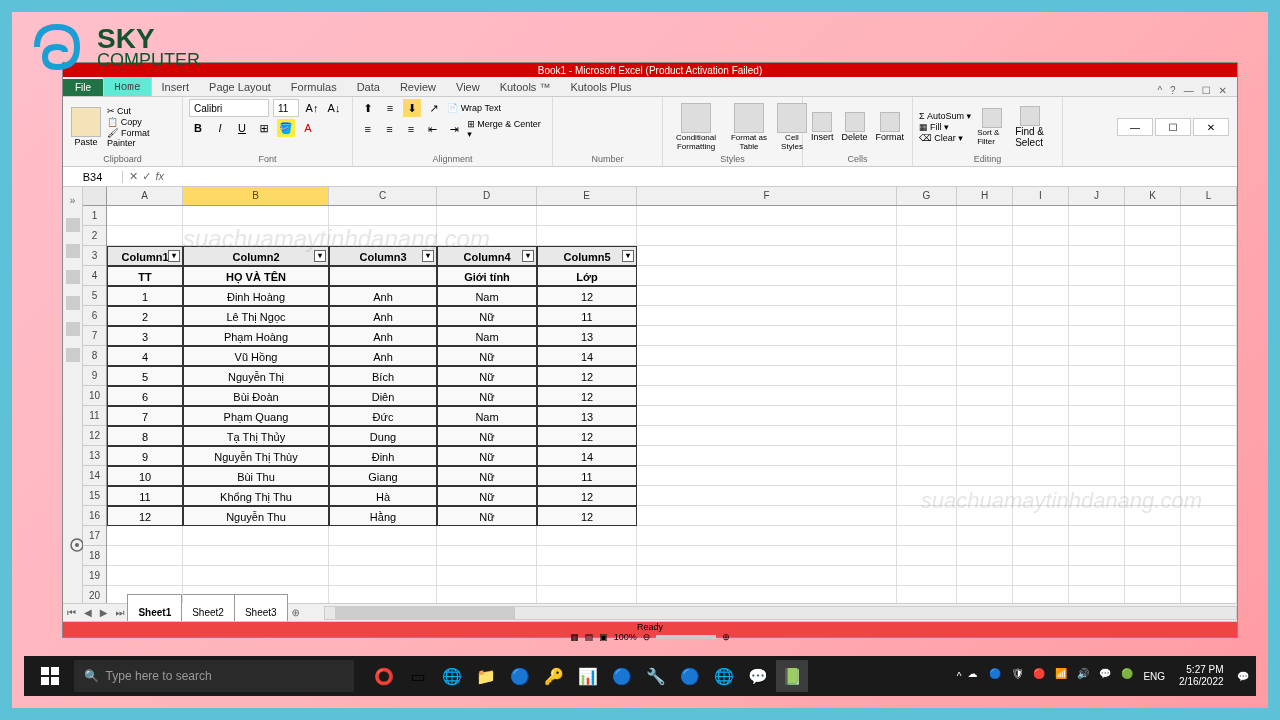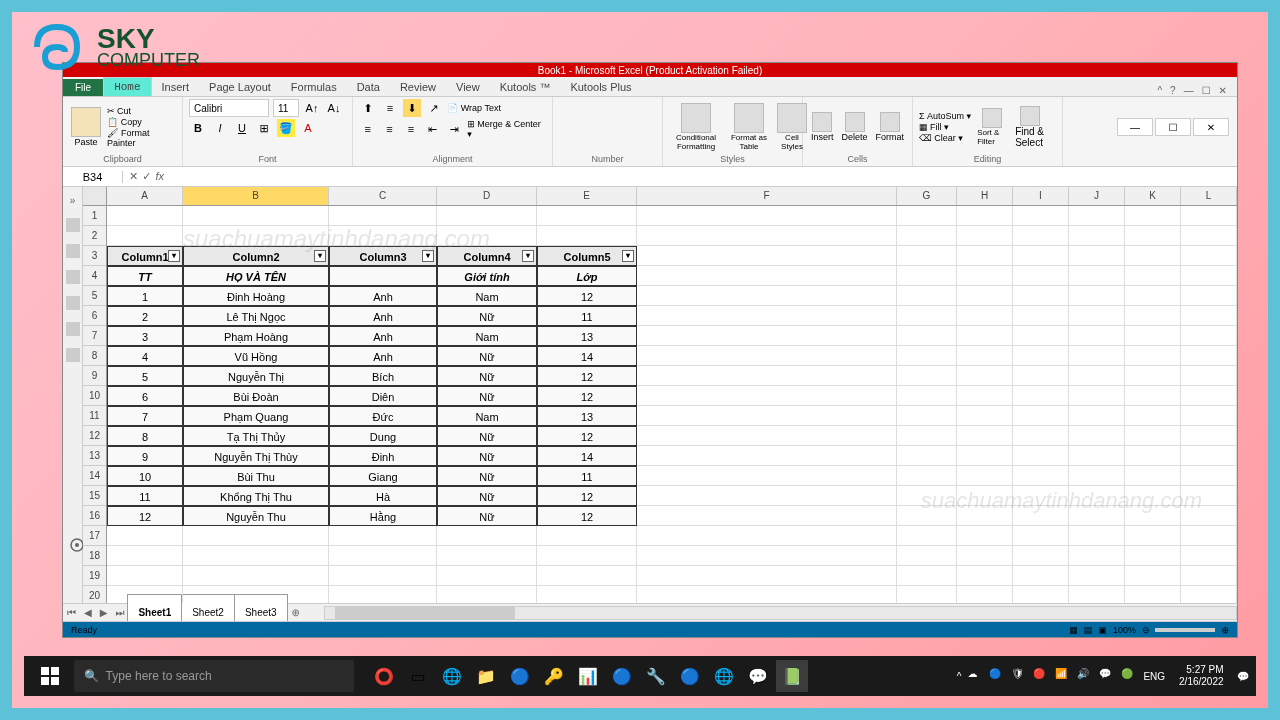--- a/index.html
+++ b/index.html
@@ -47,28 +47,28 @@
 .col-hdr.sel { background: #ffd966; }
 .grid-body { display: flex; }
 .row-hdrs { width: 24px; background: #f0f0f0; border-right: 1px solid #999; }
 .row-hdr { height: 20px; border-bottom: 1px solid #ccc; text-align: center; font-size: 10px; line-height: 20px; color: #444; cursor: pointer; }
 .cells { flex: 1; }
 .row { display: flex; height: 20px; }
 .cell { border-right: 1px solid #ddd; border-bottom: 1px solid #ddd; font-size: 11px; padding: 0 4px; line-height: 20px; overflow: hidden; white-space: nowrap; }
 .tbl-hdr { background: #e8e8e8; font-weight: bold; border: 1px solid #333; text-align: center; position: relative; }
 .tbl-hdr .fdrop { position: absolute; right: 2px; top: 3px; width: 12px; height: 12px; border: 1px solid #666; background: #fff; font-size: 8px; text-align: center; line-height: 10px; cursor: pointer; }
 .tbl-cell { border: 1px solid #333; text-align: center; background: #f9f9f9; }
-.tbl-title { font-weight: bold; font-style: italic; }
+.tbl-title { font-weight: bold; }
 .sheet-tabs { height: 18px; background: #f0f0f0; border-top: 1px solid #ccc; display: flex; align-items: center; font-size: 10px; }
 .stab-nav { padding: 0 4px; cursor: pointer; color: #666; }
 .stab { padding: 12px 10px; border: 1px solid #999; background: #fff; cursor: pointer; margin-left: -1px; }
 .stab.active { background: #fff; font-weight: bold; border-bottom: 1px solid #fff; }
 .hscroll { flex: 1; margin-left: 20px; height: 14px; background: #e8e8e8; border: 1px solid #ccc; position: relative; }
 .hscroll-thumb { position: absolute; left: 10px; width: 180px; height: 100%; background: #ccc; }
-.status-bar { height: 16px; background: #0369a1; border-top: 1px solid #ccc; display: flex; align-items: center; font-size: 9px; padding: 0 8px; justify-content: space-between; }
+.status-bar { height: 16px; background: #ef4444; border-top: 1px solid #ccc; display: flex; align-items: center; font-size: 9px; padding: 0 8px; justify-content: space-between; flex-direction: column; }
 .zoom { display: flex; align-items: center; gap: 6px; }
 .taskbar { position: absolute; bottom: 12px; left: 12px; right: 12px; height: 40px; background: #1a1a1a; display: flex; align-items: center; padding: 0 6px; gap: 4px; }
 .start-btn { width: 40px; height: 40px; display: flex; align-items: center; justify-content: center; color: #fff; cursor: pointer; }
 .search-box { background: #2a2a2a; height: 32px; width: 280px; display: flex; align-items: center; padding: 0 10px; color: #999; font-size: 12px; border-radius: 2px; }
 .tb-icons { display: flex; gap: 2px; margin-left: 10px; }
 .tb-ic { width: 32px; height: 32px; display: flex; align-items: center; justify-content: center; cursor: pointer; }
 .tray { margin-left: auto; display: flex; align-items: center; gap: 6px; color: #fff; font-size: 10px; }
 .tray-ic { width: 16px; height: 16px; cursor: pointer; }
 .clock { text-align: right; line-height: 1.2; padding: 0 8px; }
 .cA { width: 76px; } .cB { width: 146px; } .cC { width: 108px; } .cD { width: 100px; } .cE { width: 100px; }

